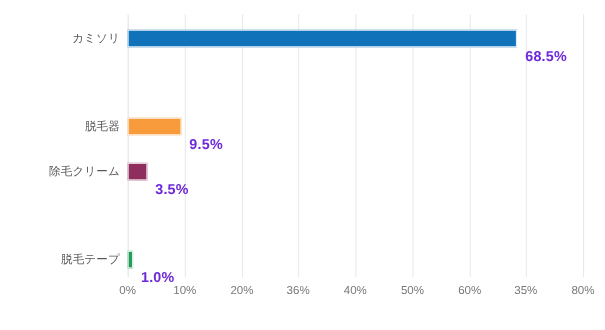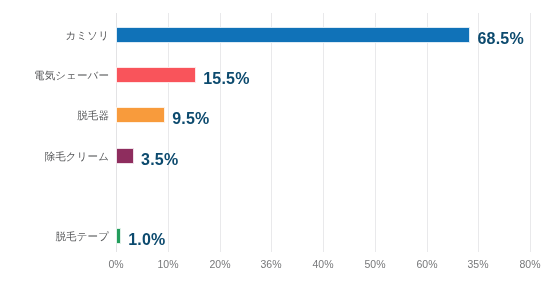--- a/index.html
+++ b/index.html
@@ -67,27 +67,27 @@
   }
   .bar {
     position: absolute;
     top: 9px;
     height: 16px;
     box-sizing: border-box;
     border: 1px solid rgba(255,255,255,0.85);
   }
   .val-label {
     position: absolute;
-    top: 4px;
+    top: 16px;
     height: 34px;
     line-height: 34px;
     white-space: nowrap;
-    font-size: 16px;
+    font-size: 13px;
     font-weight: bold;
-    color: #0c4a6e;
+    color: #6d28d9;
     letter-spacing: 0.2px;
   }
 
   
   .ticks-layer {
     position: absolute;
     left: 0;
     top: 0;
     width: 550px;
     height: 300px;
@@ -120,25 +120,20 @@
       <div class="gridline" style="left: 478px; top: 13px; height: 239px;"></div>
       <div class="gridline" style="left: 530px; top: 13px; height: 239px;"></div>
     </div>
 
   <div class="rows-layer">
       <div class="bar-row" style="top: 18px;">
         <div class="cat-label">カミソリ</div>
         <div class="bar" title="カミソリ 68.5%" style="left: 116px; width: 354.488px; background: rgb(16, 114, 184);"></div>
         <div class="val-label" style="left: 477.488px;">68.5%</div>
       </div>
-      <div class="bar-row" style="top: 58.2px;">
-        <div class="cat-label">電気シェーバー</div>
-        <div class="bar" title="電気シェーバー 15.5%" style="left: 116px; width: 80.2125px; background: rgb(249, 84, 91);"></div>
-        <div class="val-label" style="left: 203.212px;">15.5%</div>
-      </div>
       <div class="bar-row" style="top: 98.4px;">
         <div class="cat-label">脱毛器</div>
         <div class="bar" title="脱毛器 9.5%" style="left: 116px; width: 49.1625px; background: rgb(248, 155, 60);"></div>
         <div class="val-label" style="left: 172.162px;">9.5%</div>
       </div>
       <div class="bar-row" style="top: 138.6px;">
         <div class="cat-label">除毛クリーム</div>
         <div class="bar" title="除毛クリーム 3.5%" style="left: 116px; width: 18.1125px; background: rgb(142, 45, 94);"></div>
         <div class="val-label" style="left: 141.113px;">3.5%</div>
       </div>

